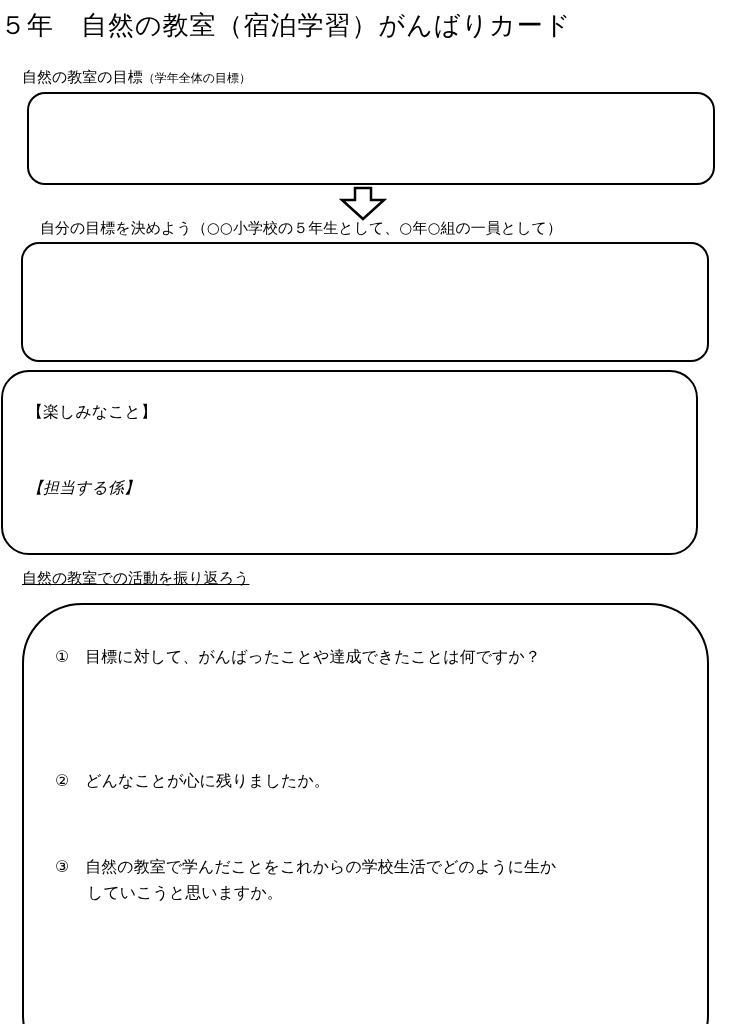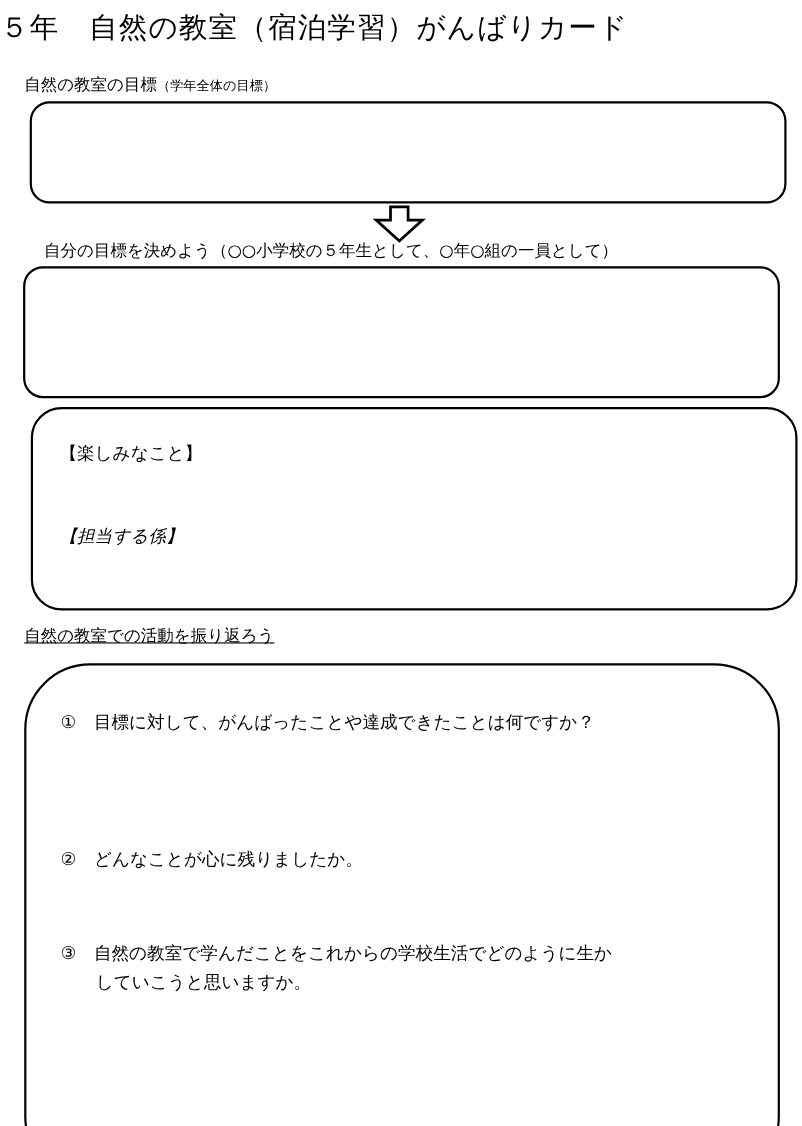--- a/index.html
+++ b/index.html
@@ -23,21 +23,21 @@
 </div>
 <div class="abs box" style="left:27px; top:92px; width:688px; height:93px; border-radius:18px;"></div>
 
 <svg style="left:338px; top:186px;" width="50" height="36" viewBox="0 0 50 36">
   <polygon points="17,2 33,2 33,14 46,14 25,33 4,14 17,14" fill="#fff" stroke="#000" stroke-width="2.5"></polygon>
 </svg>
 
 <div class="abs label" style="left:22px; top:219px;margin-left:18px;">自分の目標を決めよう（○○小学校の５年生として、○年○組の一員として）</div>
 <div class="abs box" style="left:21px; top:242px; width:688px; height:120px; border-radius:18px;"></div>
 
-<div class="abs box" style="left:28px; top:370px; width:697px; height:185px; border-radius:28px;">
+<div class="abs box" style="left:1px; top:370px; width:697px; height:185px; border-radius:28px;">
   <div class="abs box-text" style="left:24px; top:30px;">【楽しみなこと】</div>
   <div class="abs box-text" style="left:24px; top:106px;font-style:italic;">【担当する係】</div>
 </div>
 
 <div class="abs label" style="left:22px; top:569px;text-decoration:underline;">自然の教室での活動を振り返ろう</div>
 <div class="abs box" style="left:22px; top:603px; width:687px; height:472px; border-radius:60px;">
   <div class="abs box-text" style="left:31px; top:42px;">①　目標に対して、がんばったことや達成できたことは何ですか？</div>
   <div class="abs box-text" style="left:31px; top:166px;">②　どんなことが心に残りましたか。</div>
   <div class="abs box-text" style="left:31px; top:252px;">③　自然の教室で学んだことをこれからの学校生活でどのように生か</div>
   <div class="abs box-text" style="left:31px; top:278px;margin-left:32px;">していこうと思いますか。</div>

